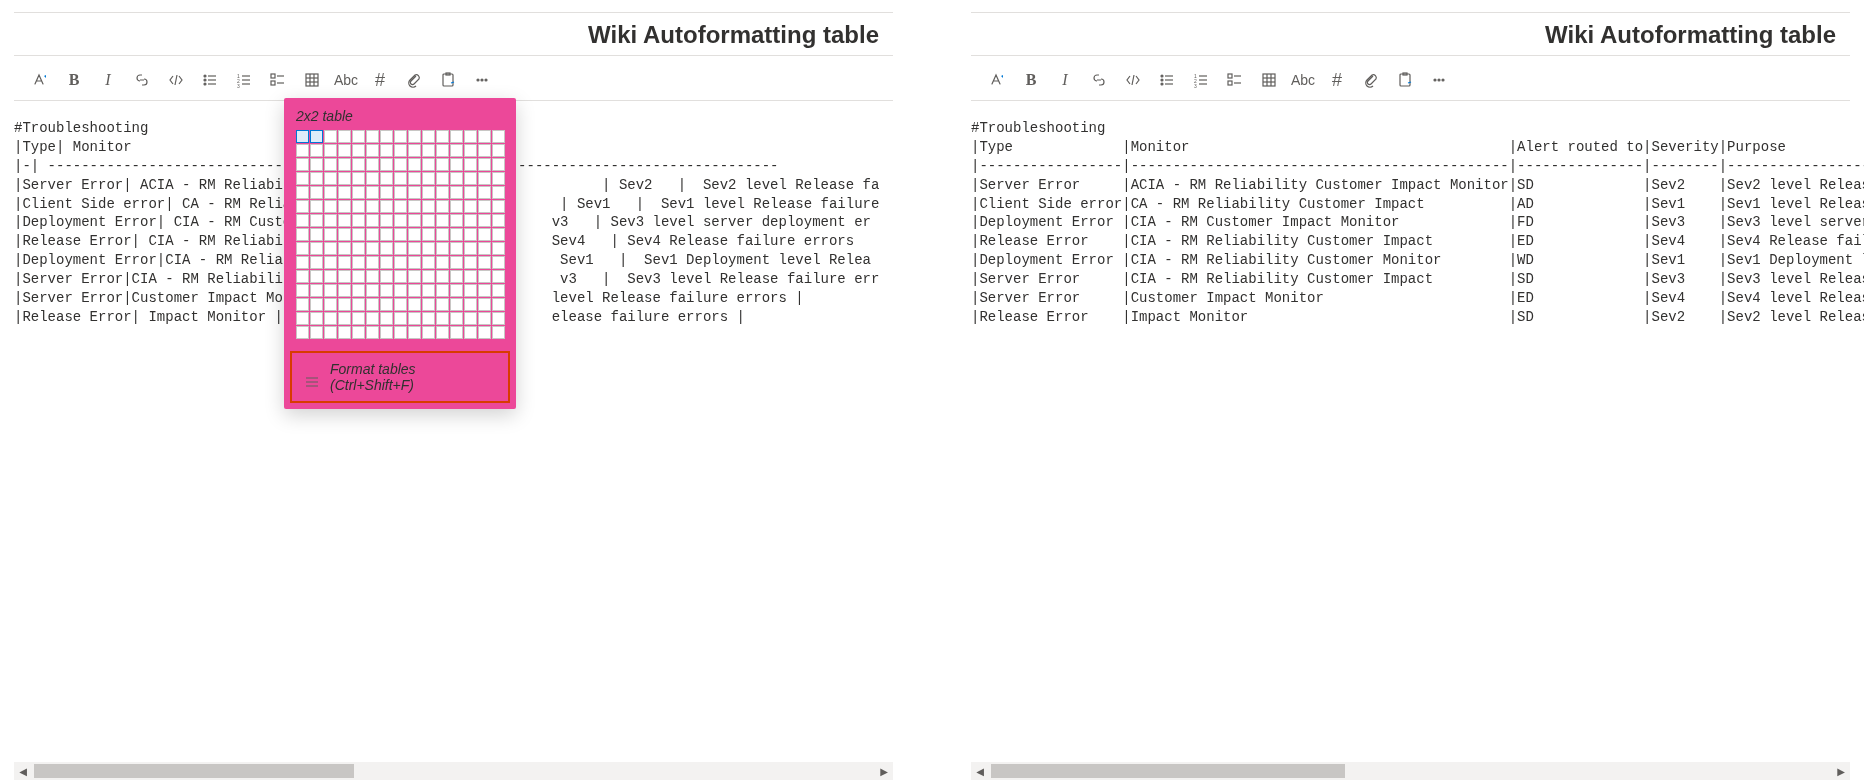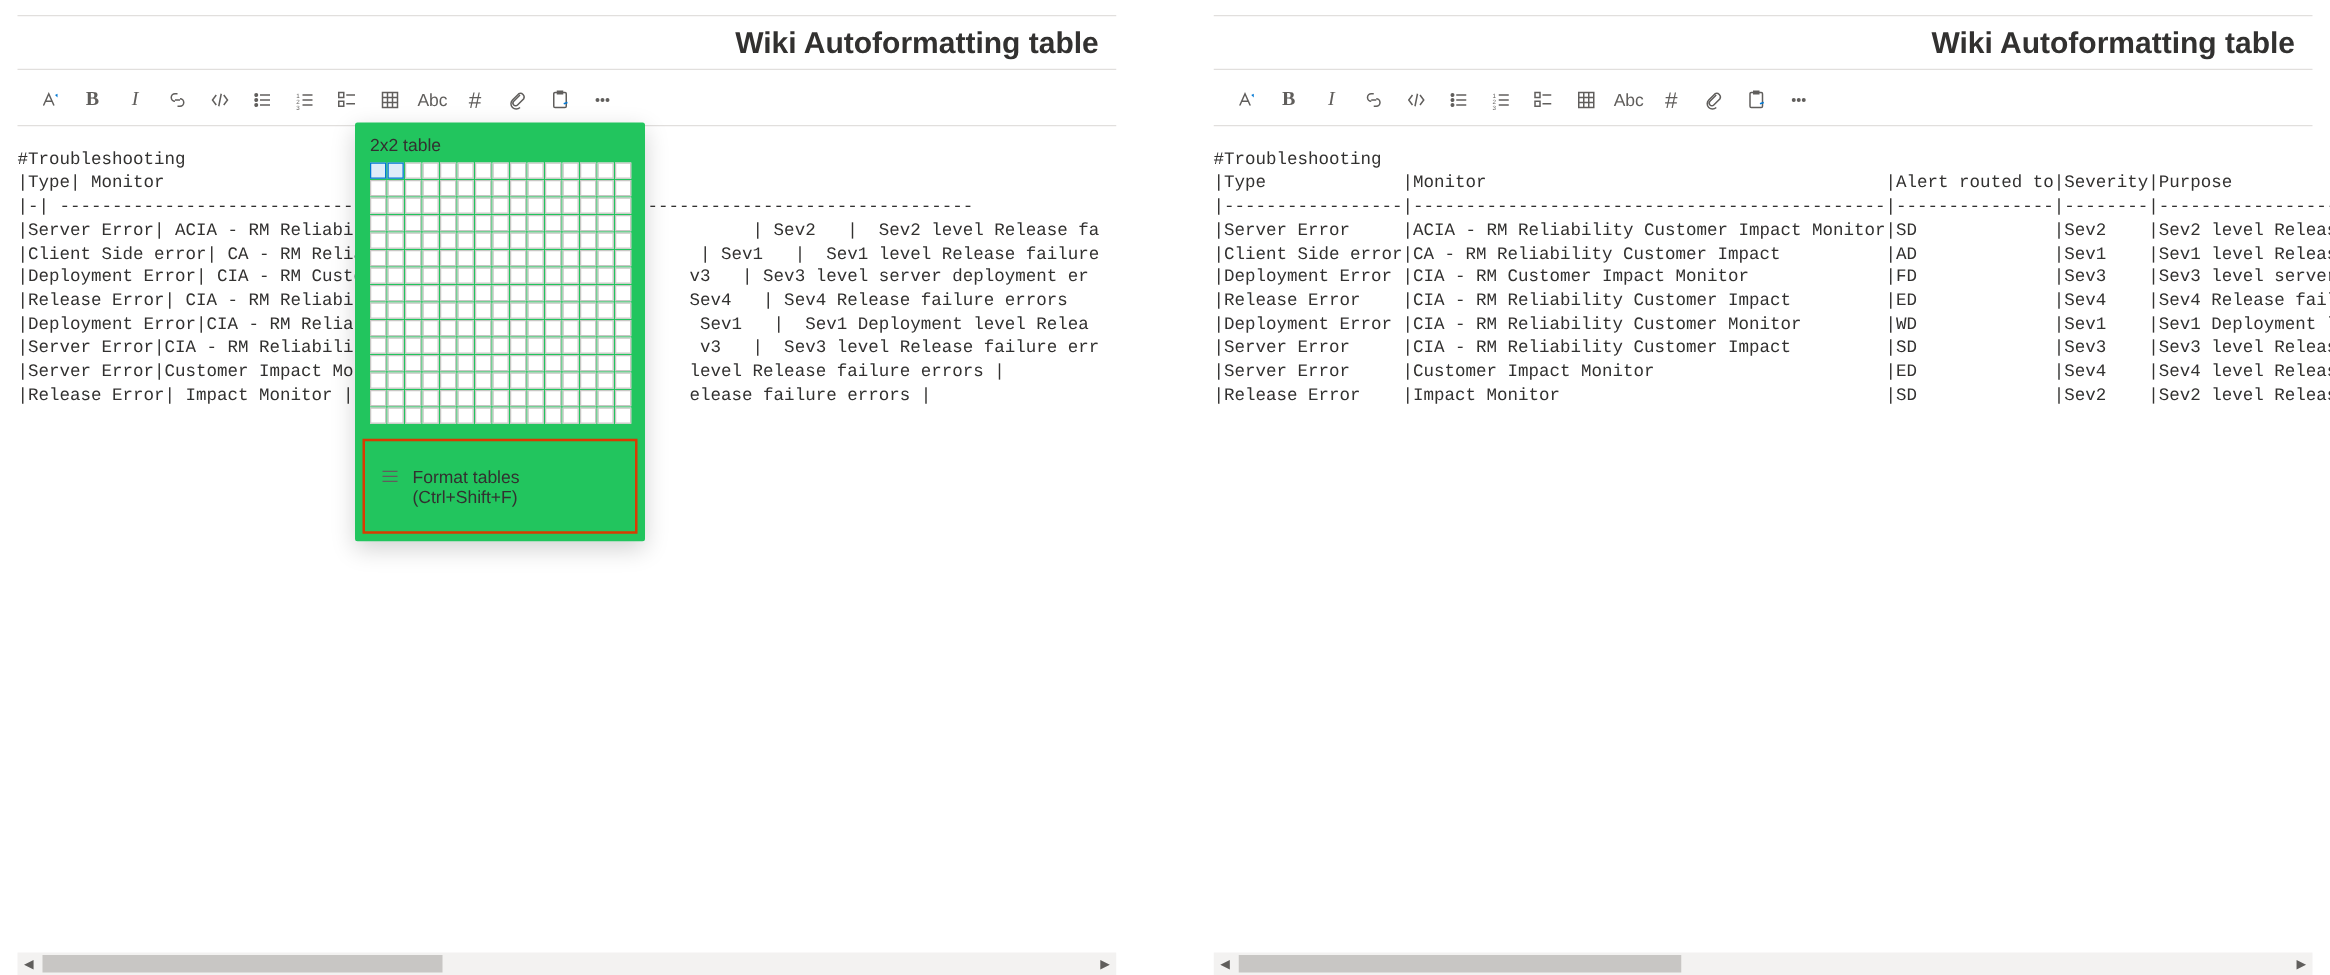--- a/index.html
+++ b/index.html
@@ -93,26 +93,27 @@
   position: absolute;
   top: 2px;
   height: 14px;
   background: #c8c6c4;
   border-radius: 0;
 }
 .popup {
   position: absolute;
   left: 284px;
   top: 98px;
-  background: #22c55e;
+  background: #ec4899;
   box-shadow: 0 6px 20px rgba(0,0,0,0.18);
   border-radius: 2px;
   padding: 8px 0 6px;
   width: 232px;
   z-index: 10;
+  font-style: italic;
 }
 .popup-label {
   font-size: 14px;
   color: #323130;
   padding: 2px 12px 6px;
 }
 .grid-sizer {
   display: grid;
   grid-template-columns: repeat(15, 13px);
   grid-auto-rows: 13px;
@@ -122,23 +123,23 @@
 .gcell {
   border: 1px solid #c8c6c4;
   background: #fff;
 }
 .gcell.sel {
   border: 1px solid #0078d4;
   background: #deecf9;
 }
 .format-row {
   display: flex;
-  align-items: flex-start;
+  align-items: flex-end;
   gap: 10px;
-  padding: 20px 12px;
+  padding: 8px 12px;
   border: 2px solid #d83b01;
   margin: 4px 6px 0;
   cursor: pointer;
 }
 .format-row .ficon { color: #605e5c; }
 .format-row span { font-size: 14px; }
 </style>
 </head>
 <body>
 

